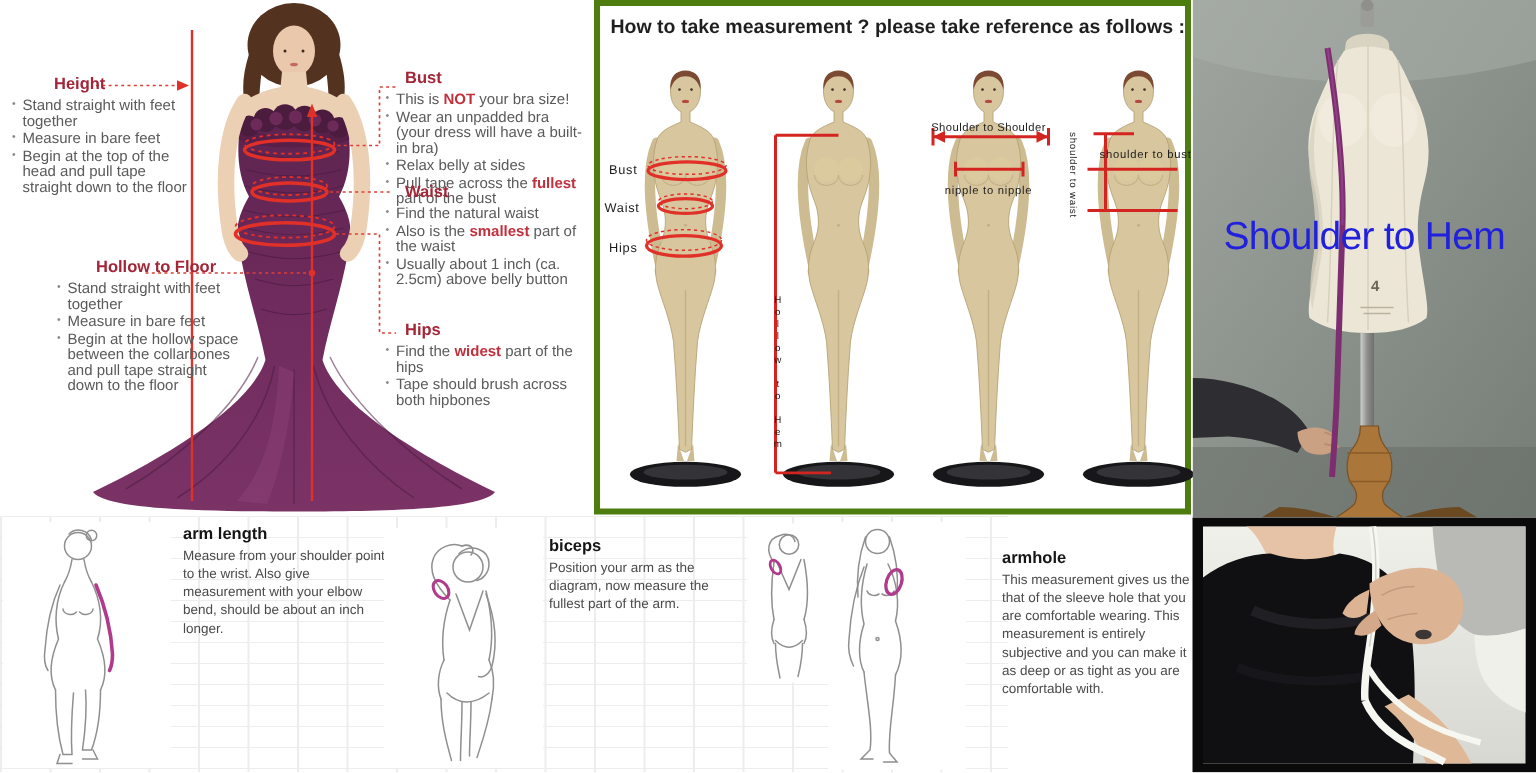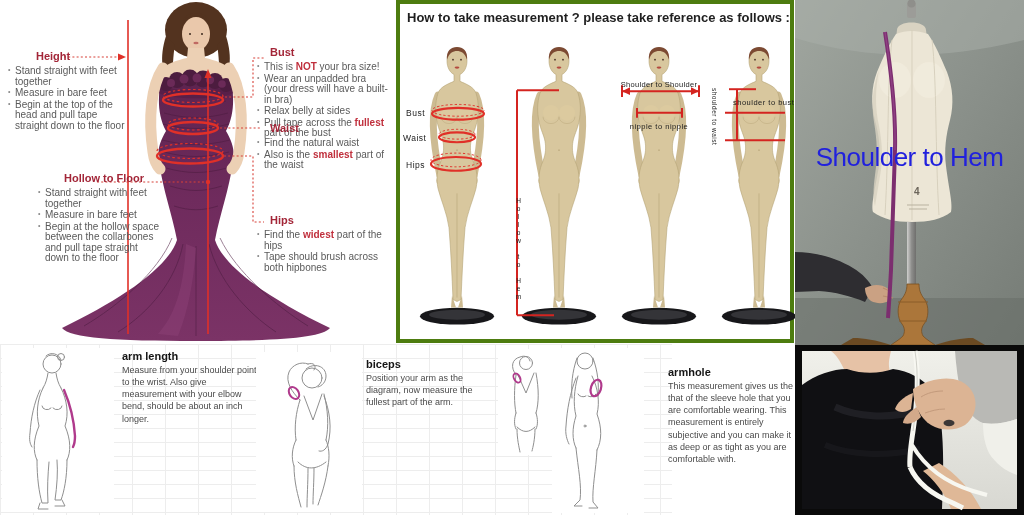--- a/index.html
+++ b/index.html
@@ -177,20 +177,21 @@
           <li><span>Wear an unpadded bra (your dress will have a built-in bra)</span></li>
           <li><span>Relax belly at sides</span></li>
           <li><span>Pull tape across the </span><span class="em">fullest</span><span> part of the bust</span></li>
         </ul>
     </div>
     <div class="guide-block" id="sec-waist">
       <h3 class="guide-title">Waist</h3>
       <ul>
           <li><span>Find the natural waist</span></li>
           <li><span>Also is the </span><span class="em">smallest</span><span> part of the waist</span></li>
+          <li><span>Usually about 1 inch (ca. 2.5cm) above belly button</span></li>
         </ul>
     </div>
     <div class="guide-block" id="sec-hips">
       <h3 class="guide-title">Hips</h3>
       <ul>
           <li><span>Find the </span><span class="em">widest</span><span> part of the hips</span></li>
           <li><span>Tape should brush across both hipbones</span></li>
         </ul>
     </div>
   </section>

